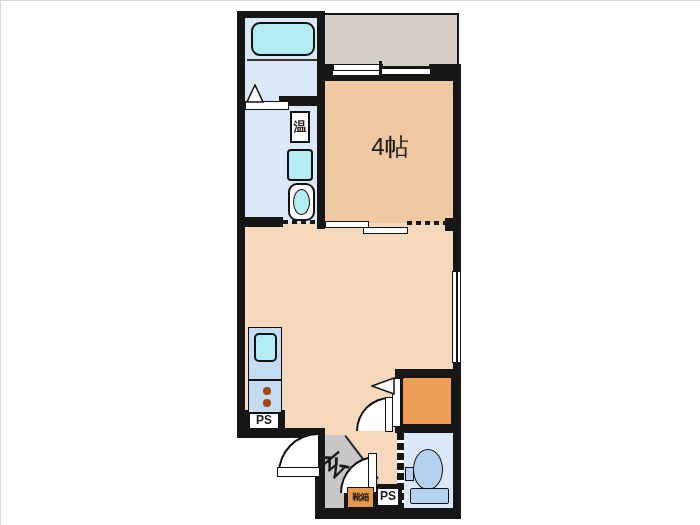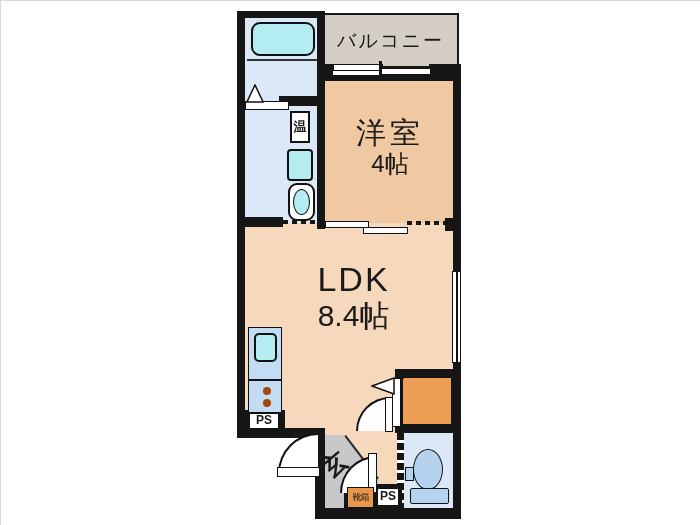--- a/index.html
+++ b/index.html
@@ -103,31 +103,25 @@
     <div class="abs" style="left:14px;top:71px;width:8px;height:8px;background:#a34a0a;border-radius:50%;"></div>
   </div>
 
   <div class="abs" style="left:403px;top:440px;width:49px;height:67px;">
     <div class="abs" style="left:9px;top:8px;width:30px;height:41px;background:#b5d3ef;border:1.5px solid #111;border-radius:50%;"></div>
     <div class="abs" style="left:6px;top:47px;width:39px;height:16px;background:#b5d3ef;border:1.5px solid #111;border-radius:2px;"></div>
     <div class="abs" style="left:1px;top:26px;width:9px;height:14px;background:#b5d3ef;border:1.5px solid #111;"></div>
   </div>
 
   <div class="lbl" style="left:248px;top:412px;width:30px;height:16px;background:#ffffff;border:1.5px solid #111;font-size:12px;font-weight:bold;">PS</div>
-  <div class="lbl" style="left:346px;top:486px;width:27px;height:21px;background:#e8974d;border:1.5px solid #111;font-size:9px;font-weight:normal;letter-spacing:-1px;">靴箱</div>
+  <div class="lbl" style="left:346px;top:486px;width:27px;height:21px;background:#e8974d;border:1.5px solid #111;font-size:9px;font-weight:bold;letter-spacing:-1px;">靴箱</div>
   <div class="lbl" style="left:376px;top:487px;width:22px;height:18px;background:#ffffff;border:1.5px solid #111;font-size:12px;font-weight:bold;">PS</div>
 
-  <div class="lbl" style="left:323px;top:14px;width:133px;height:51px;font-size:19px;letter-spacing:2px;">バルコニー</div>
 
   <div class="lbl" style="left:330px;top:96px;width:118px;height:100px;flex-direction:column;">
-    <span style="font-size:30px;letter-spacing:4px;">洋室</span>
     <span style="font-size:24px;">4帖</span>
   </div>
 
-  <div class="lbl" style="left:260px;top:248px;width:185px;height:95px;flex-direction:column;">
-    <span style="font-size:34px;letter-spacing:2px;">LDK</span>
-    <span style="font-size:30px;">8.4帖</span>
-  </div>
 
 
   <div class="lbl" style="left:316px;top:446px;width:34px;height:34px;font-size:25px;font-weight:bold;transform:rotate(-40deg);">玄</div>
 
 </div>
 
 </body></html>

